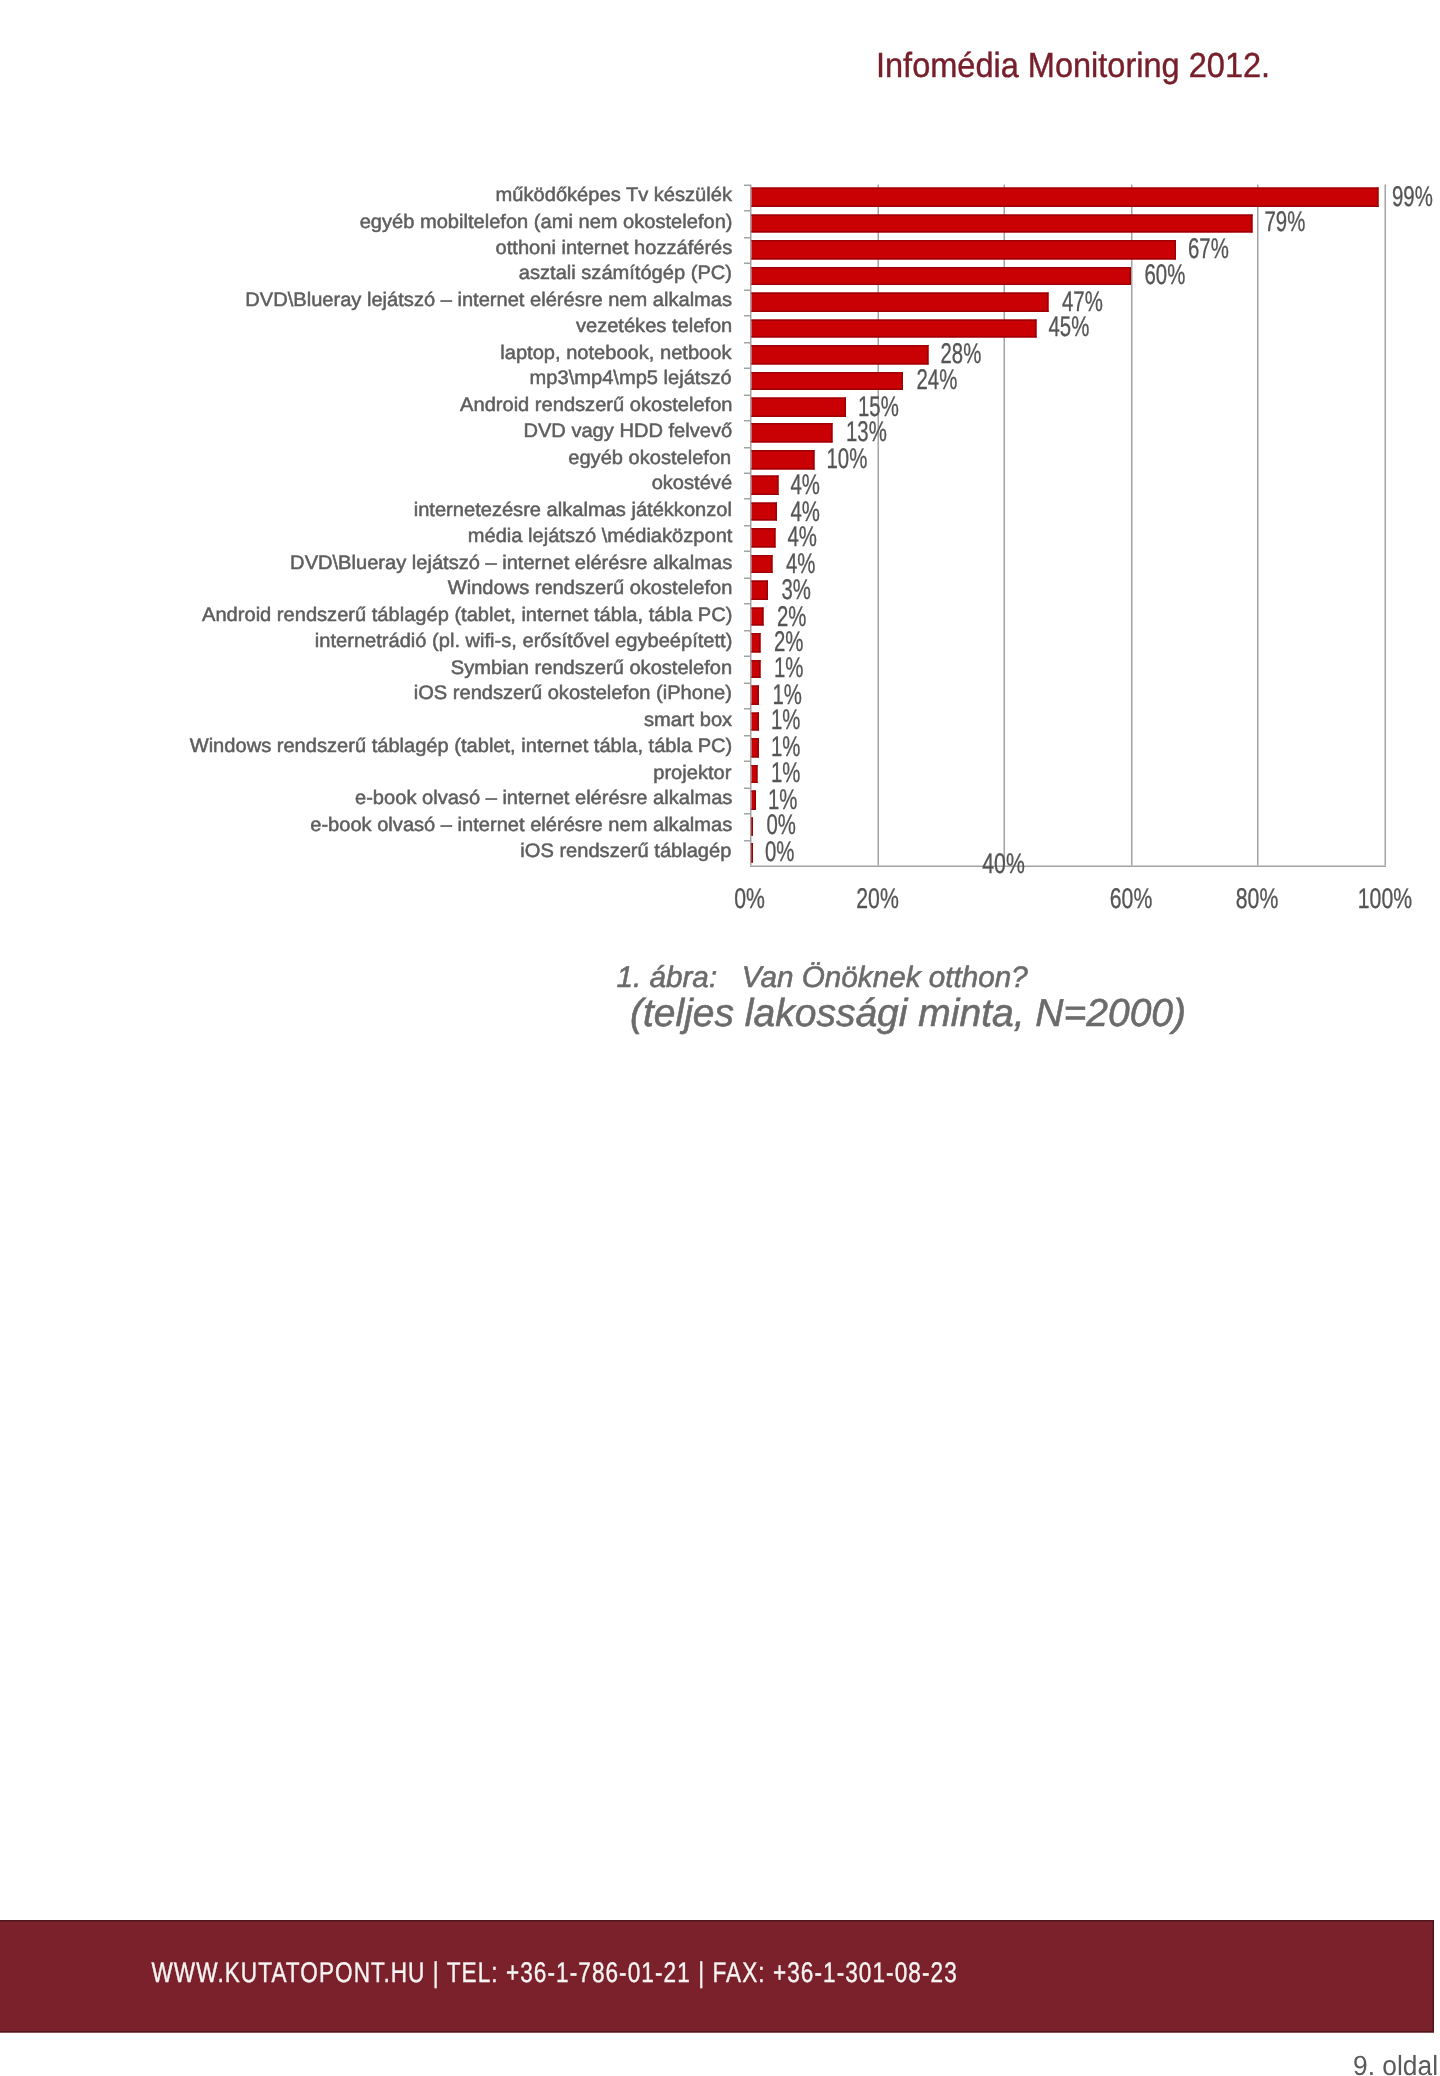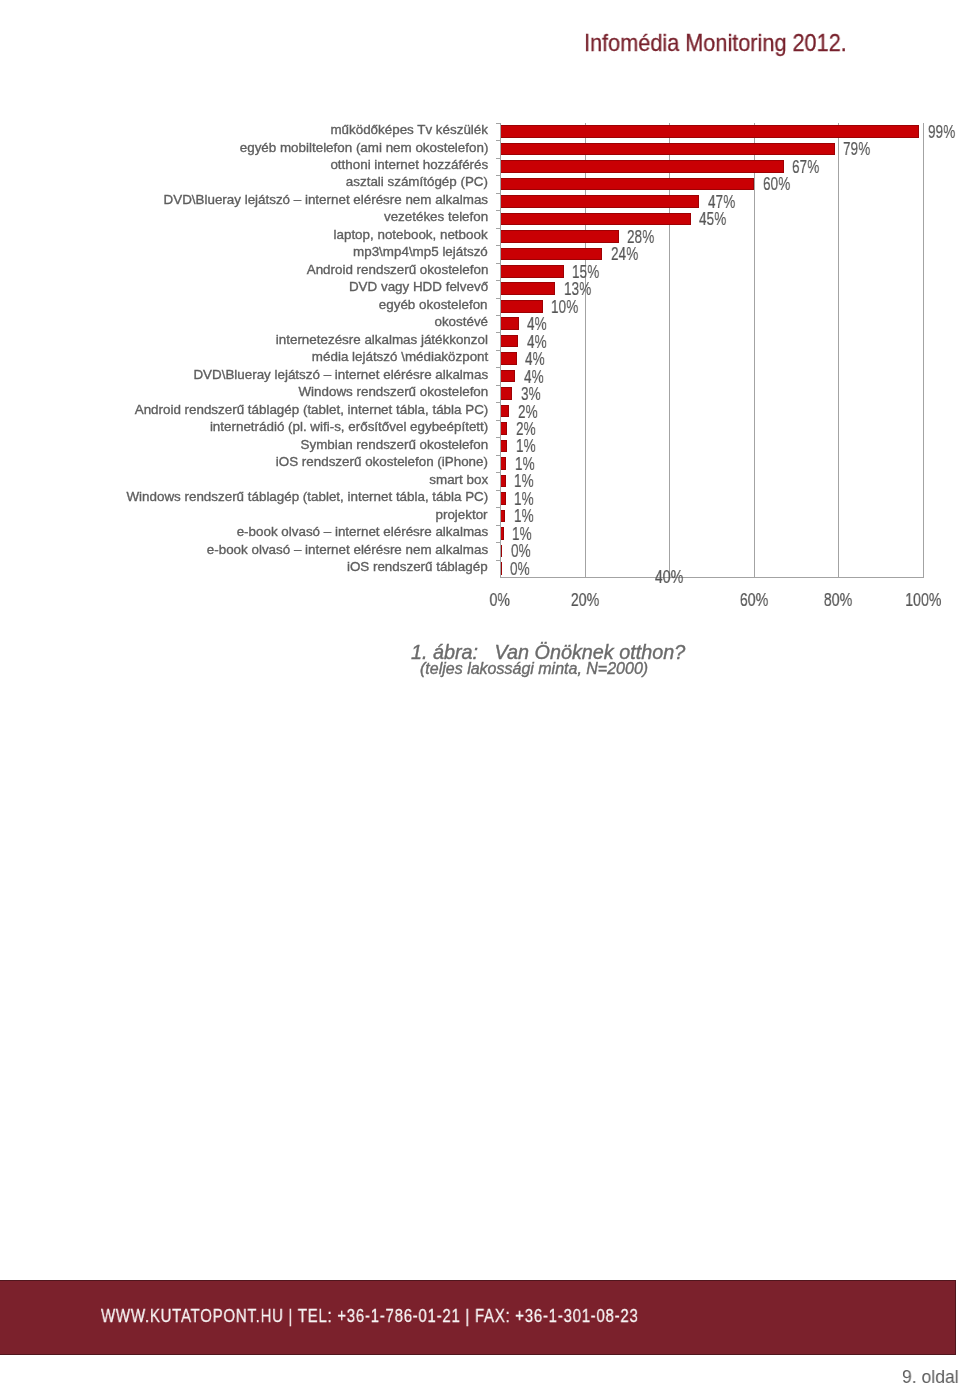--- a/index.html
+++ b/index.html
@@ -44,21 +44,21 @@
     position:absolute;font-size:19px;color:#555;text-align:center;
     -webkit-text-stroke:0.22px #555;
     line-height:20px;
   }
   .xtick-label > span{display:inline-block;transform:scaleX(0.745);will-change:transform;}
 
   
   .caption{position:absolute;font-style:italic;font-weight:normal;color:#6b6b6b;font-size:18px;white-space:pre;
     -webkit-text-stroke:0.38px #6b6b6b;}
   #cap1{left:411px;top:641px;font-size:19.8px;}
-  #cap2{left:420px;top:660px;font-size:16px;}
+  #cap2{left:420px;top:660px;font-size:26px;}
 
   
   .footer-bar{position:absolute;left:-1px;top:1280px;width:957px;height:75px;background:#7B212C;box-sizing:border-box;border:1px solid #50161d;}
   .footer-text{position:absolute;left:101px;top:1306px;color:#f7f4f4;font-size:19px;white-space:nowrap;letter-spacing:0.9px;-webkit-text-stroke:0.26px #f7f4f4;
     transform:scaleX(0.792);transform-origin:0% 50%;line-height:20px;}
   
   .page-no{position:absolute;left:902px;top:1366.5px;color:#5a5a5a;font-size:18.5px;white-space:nowrap;
     transform:scaleX(0.95);transform-origin:0% 50%;line-height:20px;}
 </style>
 </head>

